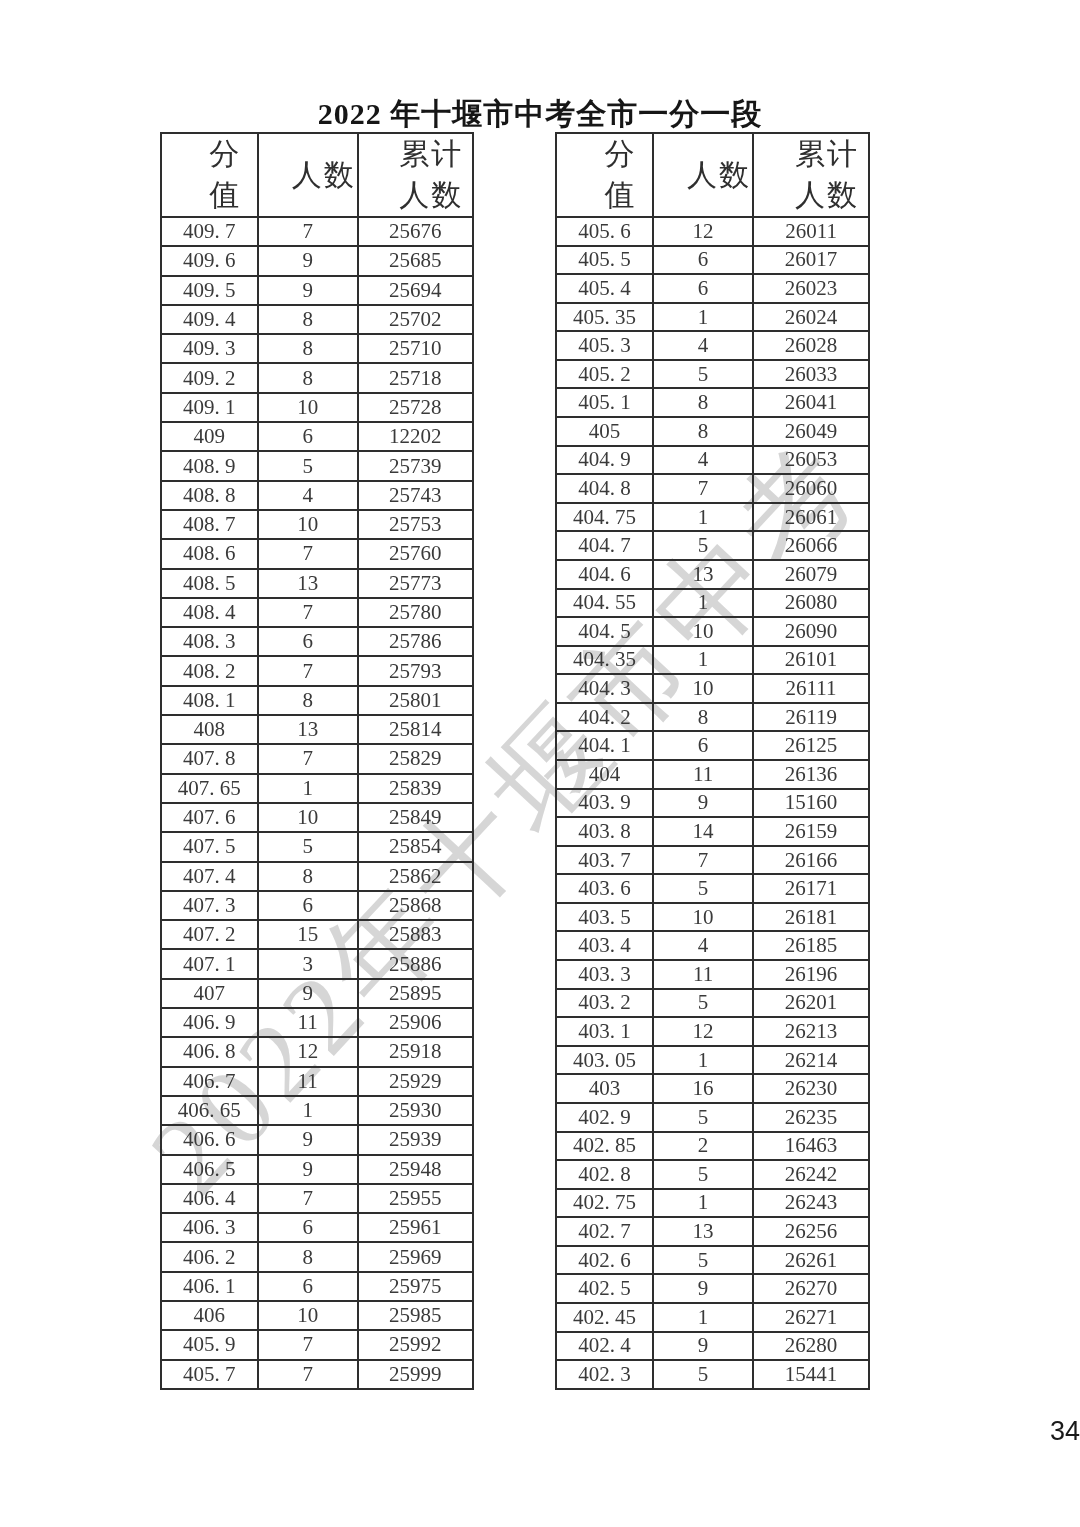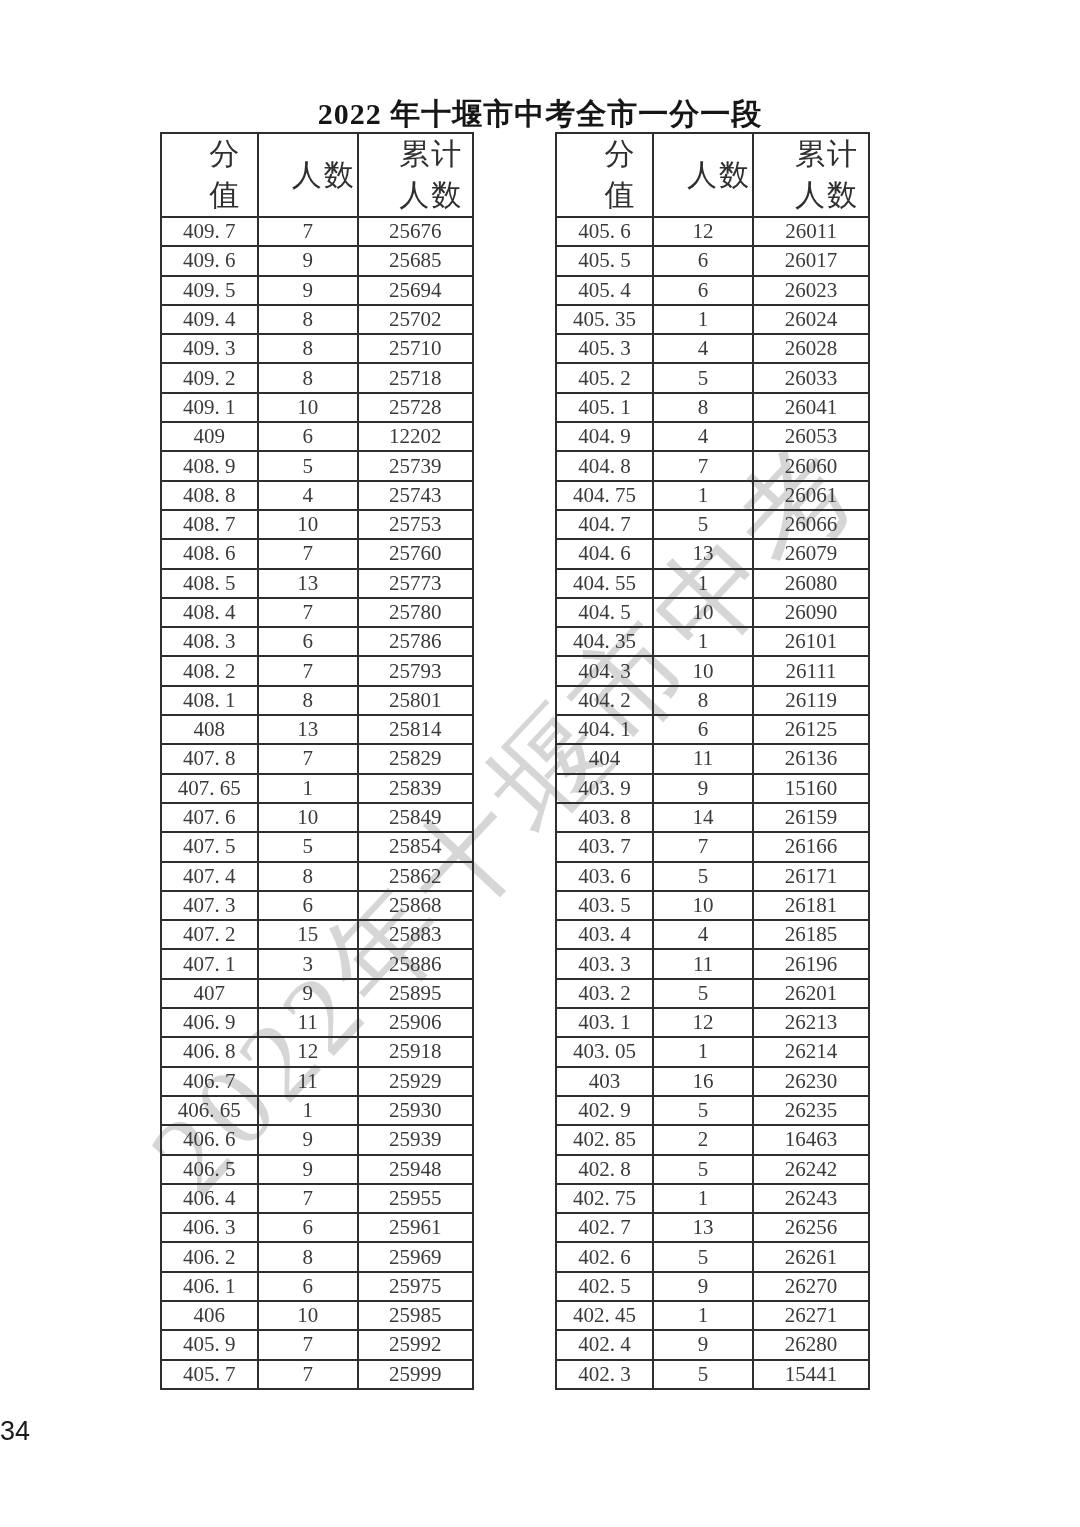--- a/index.html
+++ b/index.html
@@ -69,21 +69,21 @@
   }
   .score-table td {
     font-size: 21px;
     color: #3a3a3a;
   }
   .page-number {
     position: absolute;
     top: 1416px;
     left: 0;
     width: 100%;
-    text-align: left;
+    text-align: right;
     font-size: 27px;
     color: #1a1a1a;
     font-family: "Liberation Sans", "DejaVu Sans", sans-serif;
     z-index: 2;
   }
 </style>
 </head>
 <body>
 
 <div class="page">
@@ -352,20 +352,25 @@
           <td>405. 2</td>
           <td>5</td>
           <td>26033</td>
         </tr>
         <tr>
           <td>405. 1</td>
           <td>8</td>
           <td>26041</td>
         </tr>
         <tr>
+          <td>405</td>
+          <td>8</td>
+          <td>26049</td>
+        </tr>
+        <tr>
           <td>404. 9</td>
           <td>4</td>
           <td>26053</td>
         </tr>
         <tr>
           <td>404. 8</td>
           <td>7</td>
           <td>26060</td>
         </tr>
         <tr>

